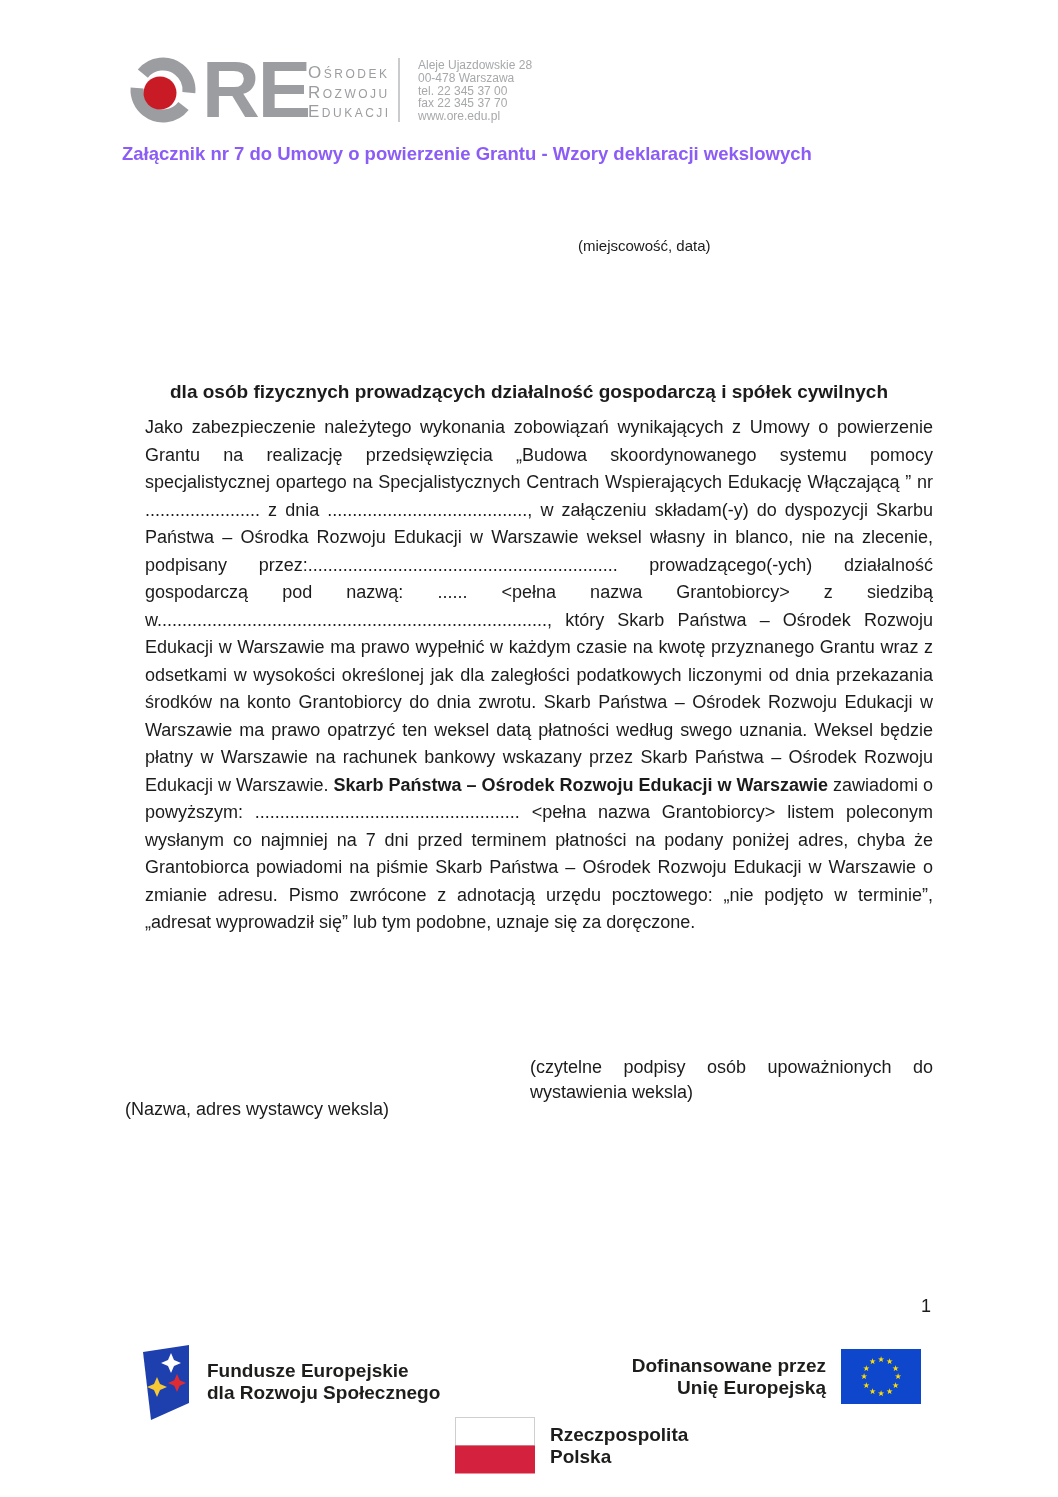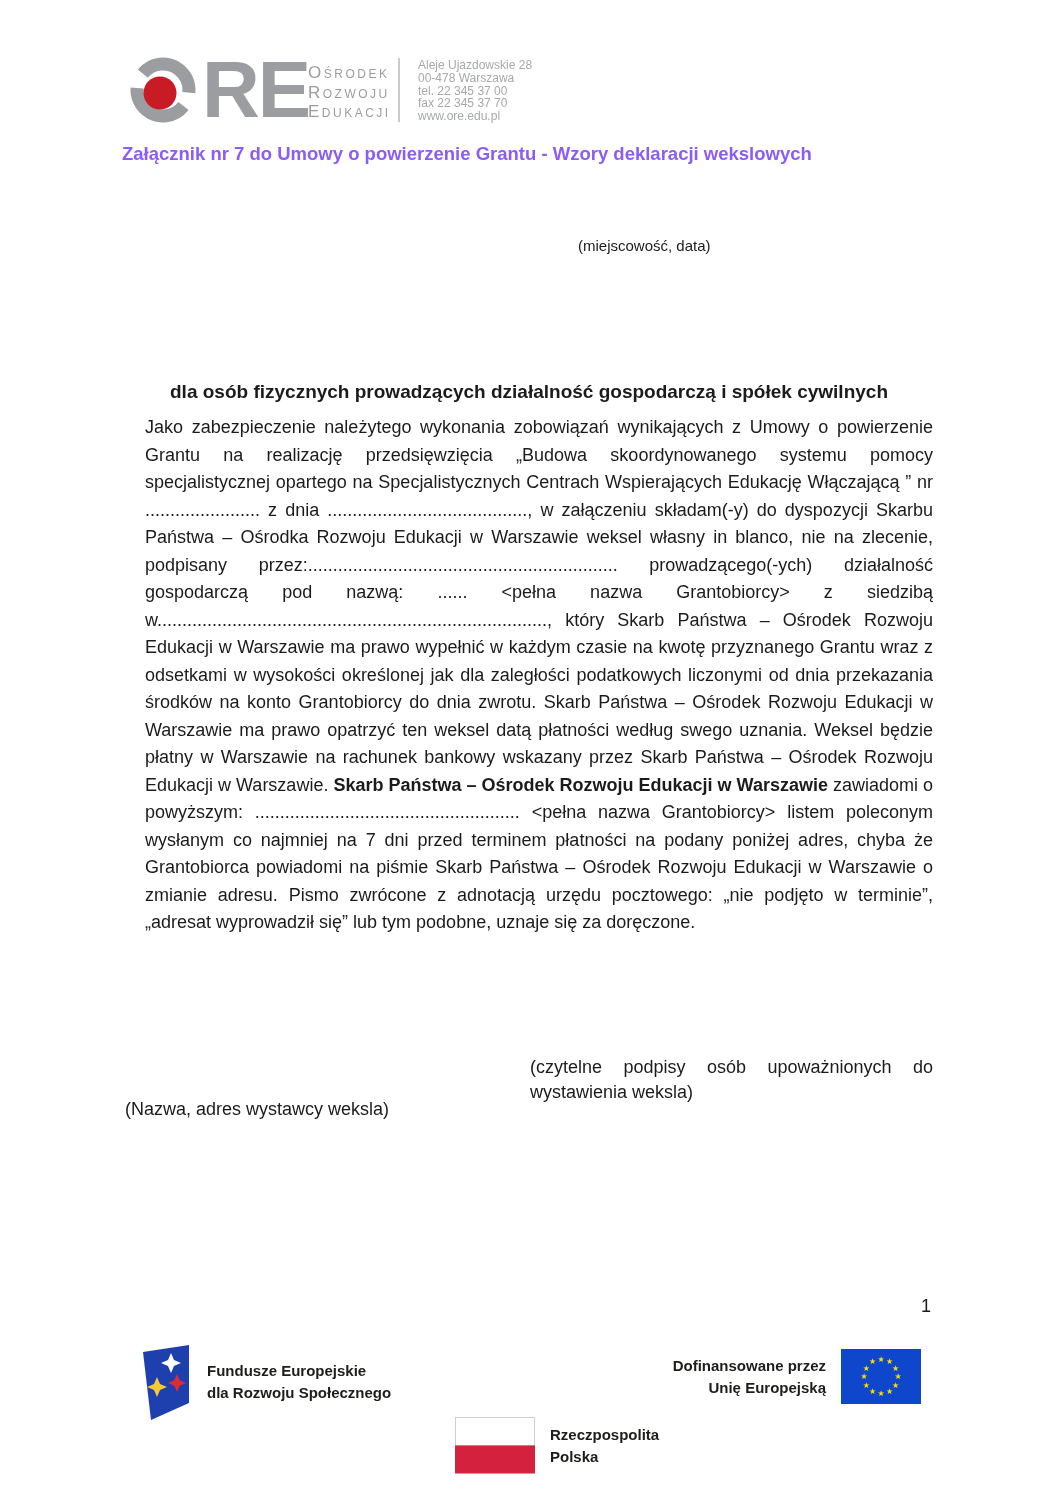--- a/index.html
+++ b/index.html
@@ -40,21 +40,21 @@
   .sig-right {
     position:absolute; left:530px; top:1055px; width:403px;
     font-size:18px; line-height:25px; text-align:justify;
   }
   .page-number { position:absolute; left:921px; top:1296px; font-size:18px; }
   
   .footer-block { position:absolute; display:flex; align-items:center; }
   .footer-fe { left:140px; top:1343px; }
   .footer-pl { left:416px; top:1417px;padding-left:39px; }
   .footer-eu { left:626px; top:1349px; }
-  .footer-text { font-size:15px; line-height:22px; font-weight:bold; color:#1d1d1b; margin-left:15px; }
+  .footer-text { font-size:19px; line-height:22px; font-weight:bold; color:#1d1d1b; margin-left:15px; }
   .footer-text span { display:block; }
   .footer-text-right { text-align:right; width:200px; margin-left:0; margin-right:15px; }
   .flag-svg { display:block; }
 </style>
 </head>
 <body>
 
 <div class="page">
 
   <div class="ore-mark">

